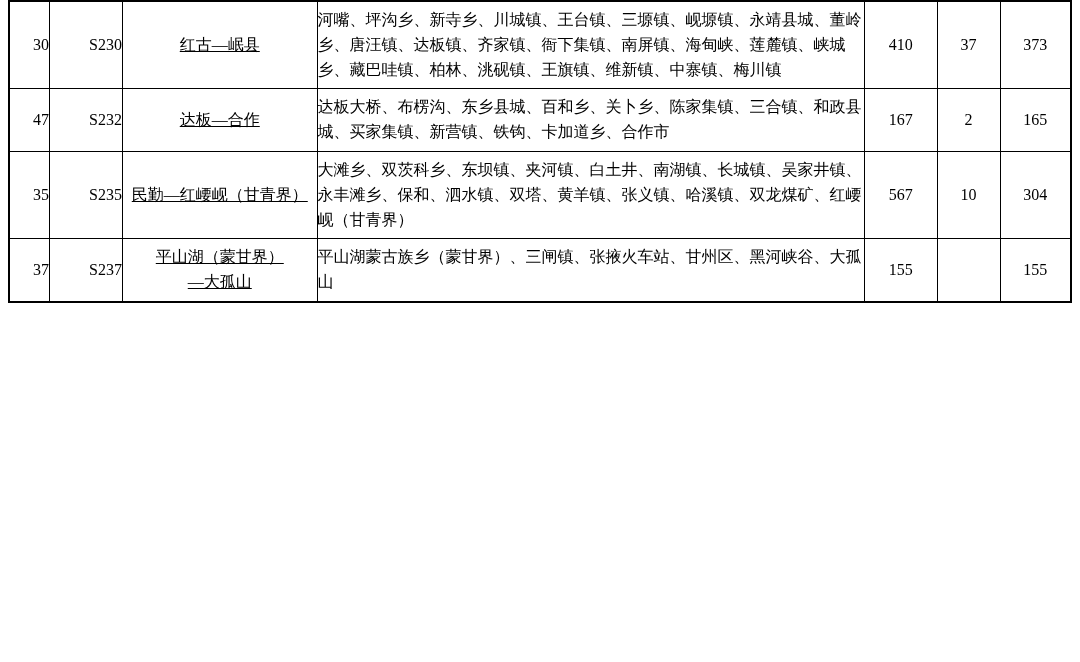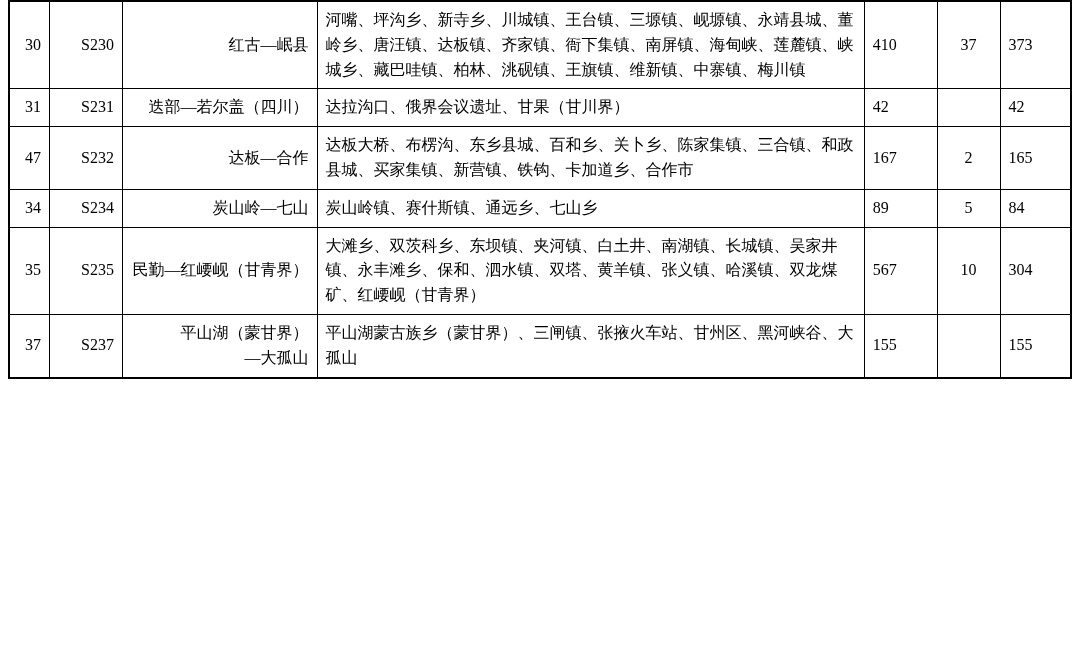--- a/index.html
+++ b/index.html
@@ -25,53 +25,55 @@
     table-layout: fixed;
     width: 1064px;
     margin: 0 8px;
     border-top: 2px solid #000;
     border-bottom: 2px solid #000;
     border-left: 2px solid #000;
     border-right: 2px solid #000;
   }
   table.route-table td {
     border: 1px solid #000;
-    padding: 6px 8px;
+    padding: 6px 0;
     font-size: 16px;
     line-height: 1.55;
     vertical-align: middle;
     box-sizing: border-box;
   }
   td.col-no {
     width: 40px;
     text-align: right;
   }
   td.col-code {
     width: 72px;
     text-align: right;
   }
   td.col-name {
     width: 192px;
-    text-align: right;
+    text-align: center;
+    text-decoration: underline;
   }
   td.col-places {
     width: 540px;
     text-align: left;
     line-height: 1.7;
   }
   td.col-total {
     width: 72px;
+    text-align: center;
   }
   td.col-a {
     width: 62px;
     text-align: center;
   }
   td.col-b {
     width: 70px;
-    text-align: left;
+    text-align: center;
     margin-top: 39px;
   }
   .name-break {
     display: block;
   }
 </style>
 </head>
 <body>
 
 <div class="sheet">
@@ -81,50 +83,32 @@
       <tr>
         <td class="col-no">30</td>
         <td class="col-code">S230</td>
         <td class="col-name">红古—岷县</td>
         <td class="col-places">河嘴、坪沟乡、新寺乡、川城镇、王台镇、三塬镇、岘塬镇、永靖县城、董岭乡、唐汪镇、达板镇、齐家镇、衙下集镇、南屏镇、海甸峡、莲麓镇、峡城乡、藏巴哇镇、柏林、洮砚镇、王旗镇、维新镇、中寨镇、梅川镇</td>
         <td class="col-total">410</td>
         <td class="col-a">37</td>
         <td class="col-b">373</td>
       </tr>
 
-      <tr>
-        <td class="col-no">31</td>
-        <td class="col-code">S231</td>
-        <td class="col-name">迭部—若尔盖（四川）</td>
-        <td class="col-places">达拉沟口、俄界会议遗址、甘果（甘川界）</td>
-        <td class="col-total">42</td>
-        <td class="col-a"></td>
-        <td class="col-b">42</td>
-      </tr>
 
       <tr>
         <td class="col-no">47</td>
         <td class="col-code">S232</td>
         <td class="col-name">达板—合作</td>
         <td class="col-places">达板大桥、布楞沟、东乡县城、百和乡、关卜乡、陈家集镇、三合镇、和政县城、买家集镇、新营镇、铁钩、卡加道乡、合作市</td>
         <td class="col-total">167</td>
         <td class="col-a">2</td>
         <td class="col-b">165</td>
       </tr>
 
 
-      <tr>
-        <td class="col-no">34</td>
-        <td class="col-code">S234</td>
-        <td class="col-name">炭山岭—七山</td>
-        <td class="col-places">炭山岭镇、赛什斯镇、通远乡、七山乡</td>
-        <td class="col-total">89</td>
-        <td class="col-a">5</td>
-        <td class="col-b">84</td>
-      </tr>
 
       <tr>
         <td class="col-no">35</td>
         <td class="col-code">S235</td>
         <td class="col-name">民勤—红崾岘（甘青界）</td>
         <td class="col-places">大滩乡、双茨科乡、东坝镇、夹河镇、白土井、南湖镇、长城镇、吴家井镇、永丰滩乡、保和、泗水镇、双塔、黄羊镇、张义镇、哈溪镇、双龙煤矿、红崾岘（甘青界）</td>
         <td class="col-total">567</td>
         <td class="col-a">10</td>
         <td class="col-b">304</td>
       </tr>

